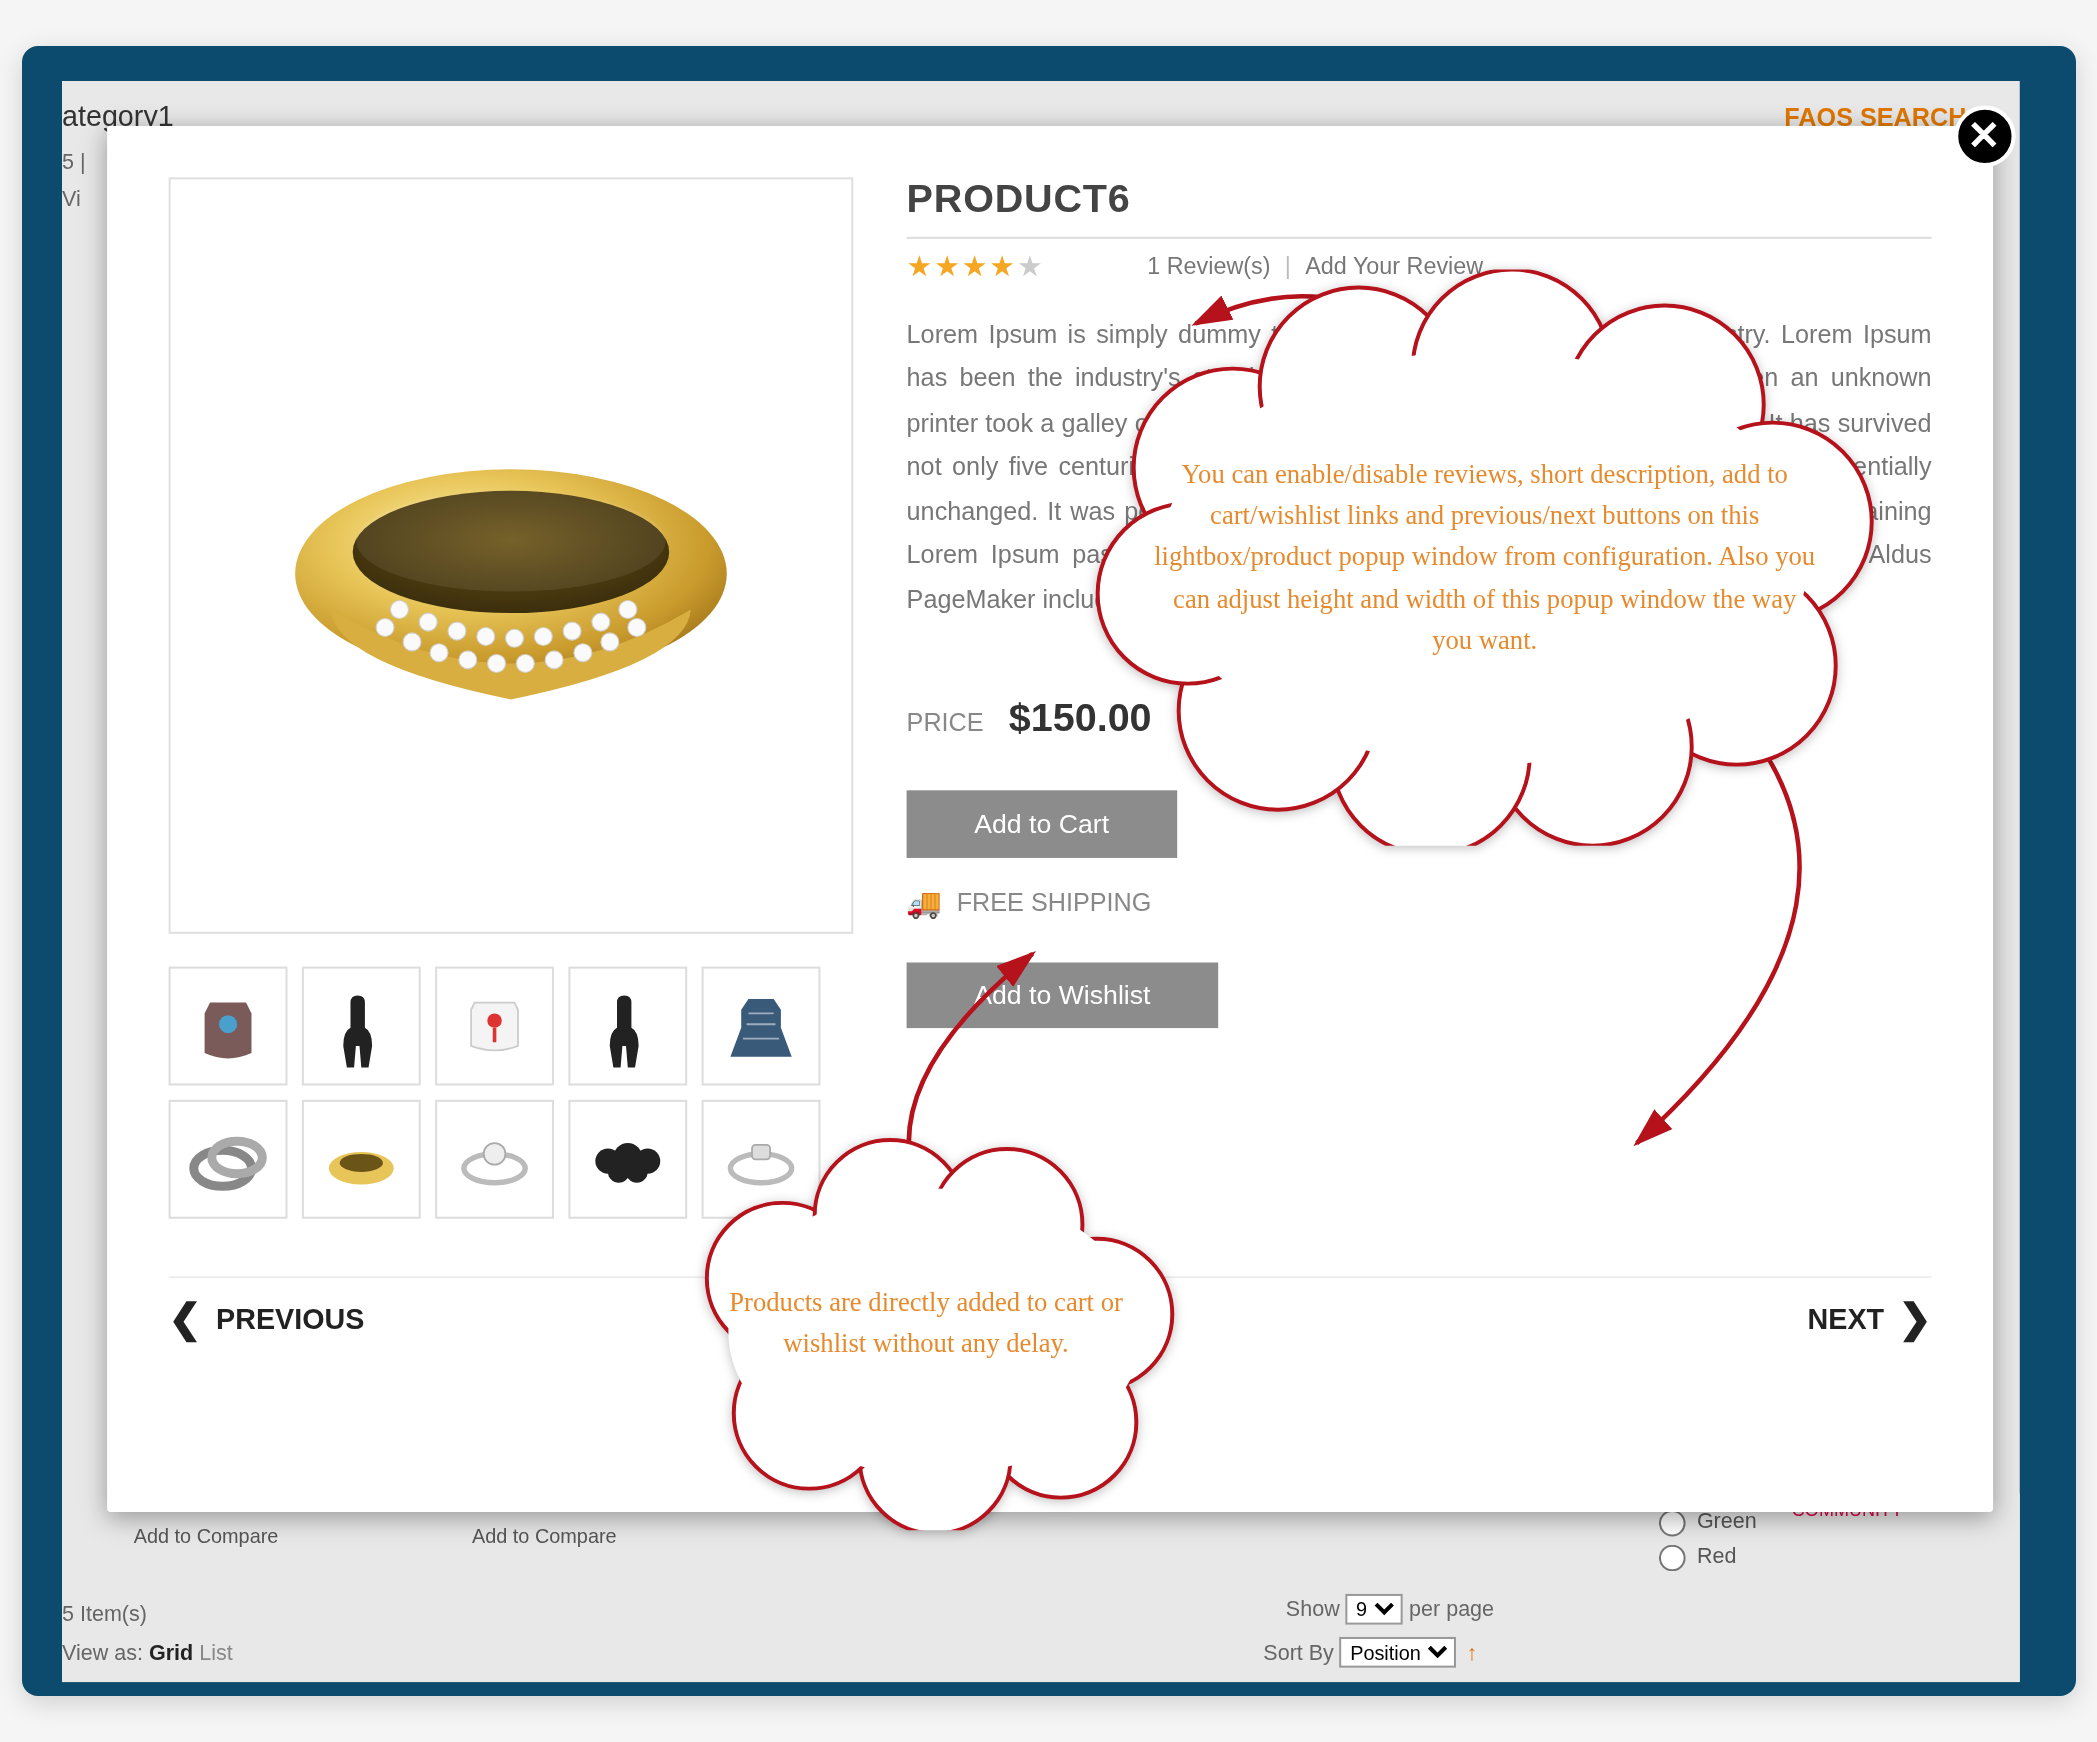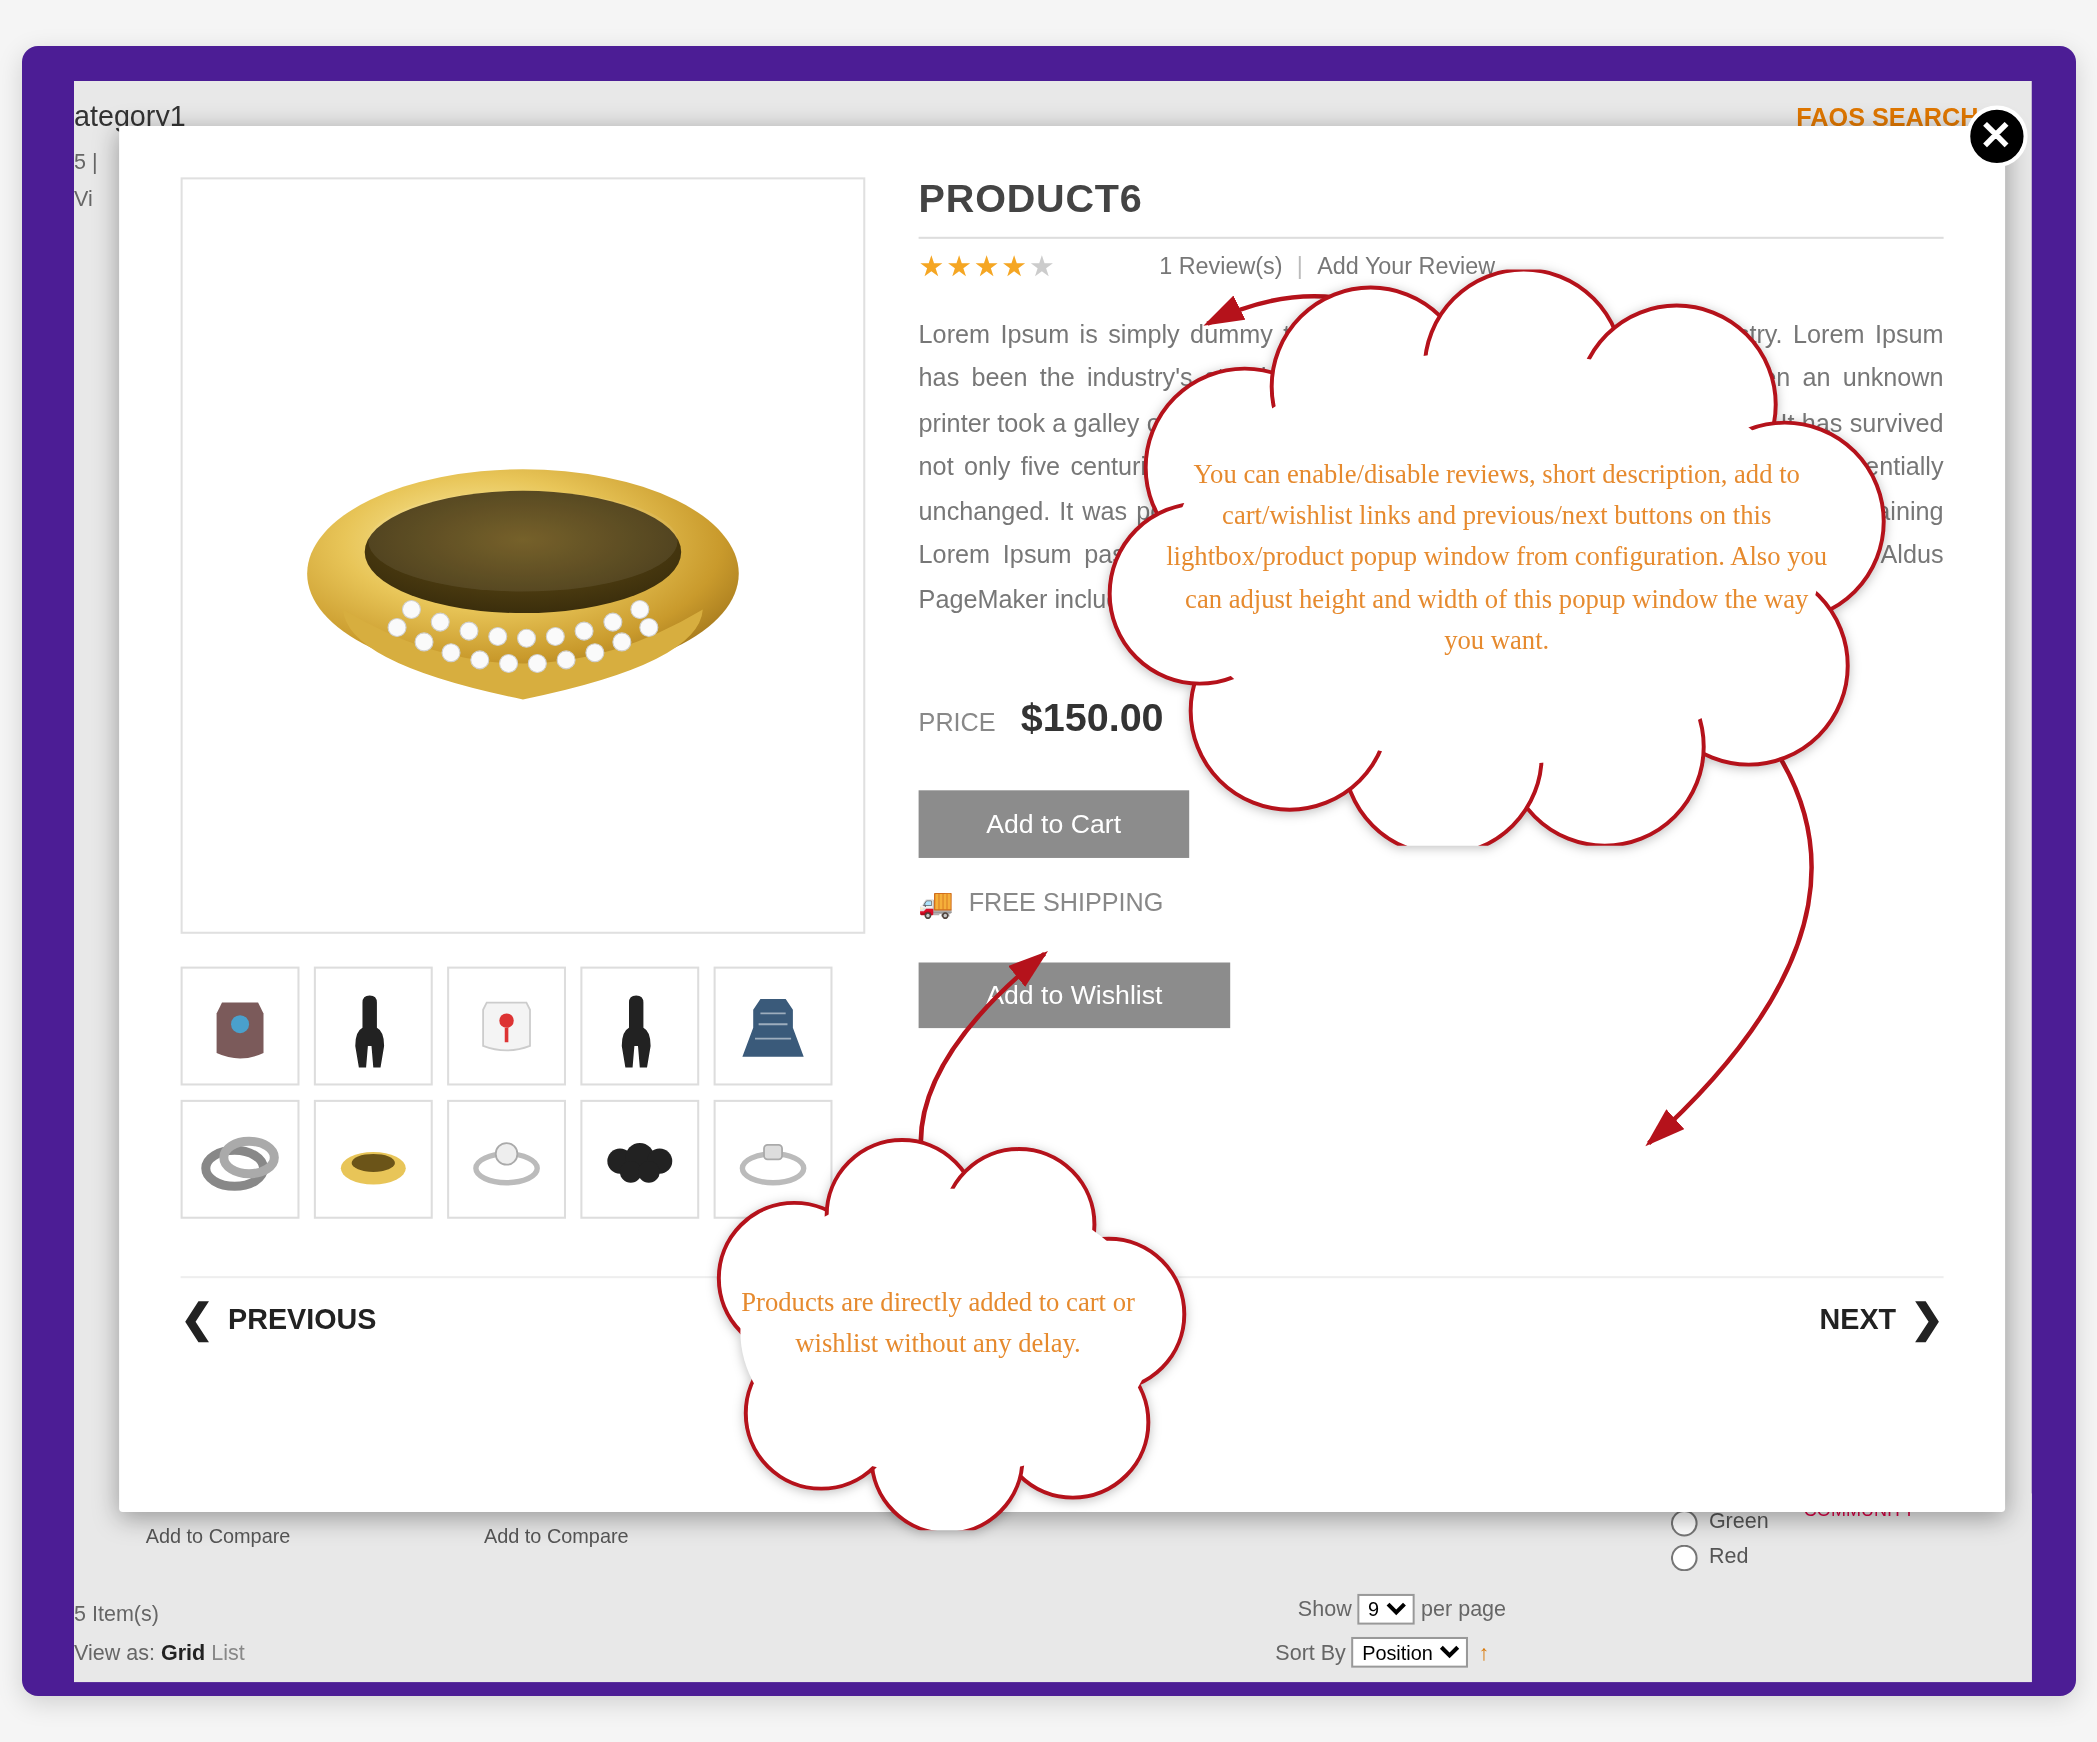--- a/index.html
+++ b/index.html
@@ -8,26 +8,26 @@
     background: #f5f5f5;
     width: 2097px;
     height: 1742px;
     display: flex;
     align-items: center;
     justify-content: center;
   }
   .outer-box {
     width: 2054px;
     height: 1650px;
-    background: #4c1d95;
+    background: #0c4a6e;
     border-radius: 16px;
     box-shadow: 0 7px 26px rgba(0,0,0,0.15);
     position: relative;
     overflow: hidden;
-    padding: 35px 52px;
+    padding: 35px 40px;
   }
   .content {
     transform: scale(2.05);
     transform-origin: top left;
     width: 955px;
     height: 781px;
     position: relative;
   }
   
   .bg-page {

